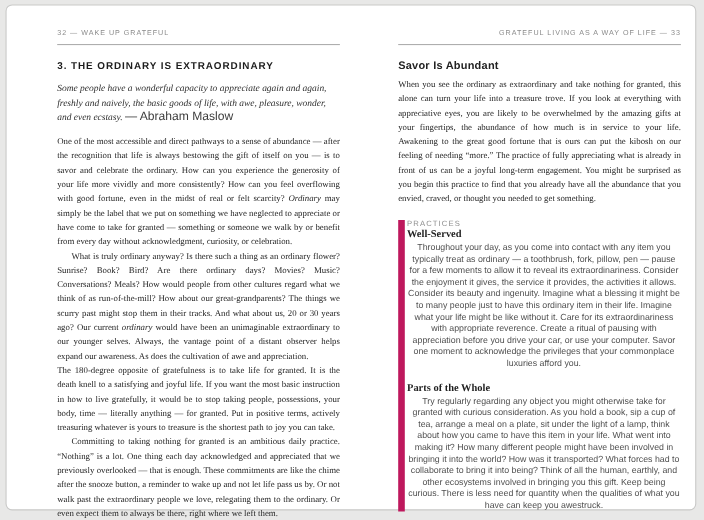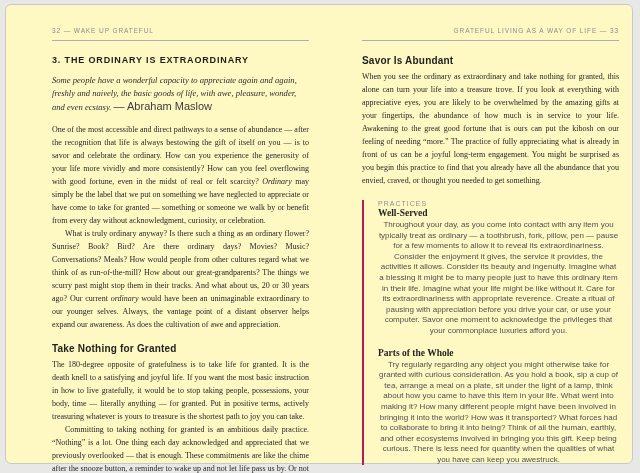--- a/index.html
+++ b/index.html
@@ -5,21 +5,21 @@
   html, body {
     margin: 0; padding: 0;
     width: 640px; height: 473px;
     background: #e8e8e7;
     font-family: "Liberation Sans", sans-serif;
     overflow: hidden;
   }
   .spread {
     position: absolute;
     left: 5px; top: 4px; width: 628px; height: 460px;
-    background: #fef9c3;
+    background: #ffffff;
     border: 1px solid #c9c9c8;
     border-radius: 6px;
     box-sizing: border-box;
   }
   .page {
     position: absolute;
     top: 22px;
     width: 257px;
   }
   .page-left  { left: 46px; }
@@ -78,22 +78,22 @@
     font-family: "Liberation Sans", sans-serif;
     font-size: 10px;
     font-weight: bold;
     letter-spacing: 0.2px;
     color: #222222;
     margin: 12px 0 4px 0;
   }
 
   .practices {
     margin-top: 13px;
-    border-left: 2px solid #be185d;
-    padding-left: 14px;
+    border-left: 6px solid #be185d;
+    padding-left: 2px;
   }
   .practices-label {
     font-size: 7px;
     letter-spacing: 1px;
     color: #8f8f8f;
     text-transform: uppercase;
     margin: 2px 0 1px 0;
   }
   .practice-title {
     font-family: "Liberation Serif", serif;
@@ -122,21 +122,20 @@
     <hr class="rule">
 
     <h1 class="chapter-title">3. THE ORDINARY IS EXTRAORDINARY</h1>
 
     <p class="epigraph"><span>Some people have a wonderful capacity to appreciate again and again, freshly and naively, the basic goods of life, with awe, pleasure, wonder, and even ecstasy.</span>
       <span class="attribution">— Abraham Maslow</span></p>
 
     <p class="body-p mt">One of the most accessible and direct pathways to a sense of abundance — after the recognition that life is always bestowing the gift of itself on you — is to savor and celebrate the ordinary. How can you experience the generosity of your life more vividly and more consistently? How can you feel overflowing with good fortune, even in the midst of real or felt scarcity? <i>Ordinary</i> may simply be the label that we put on something we have neglected to appreciate or have come to take for granted — something or someone we walk by or benefit from every day without acknowledgment, curiosity, or celebration.</p>
     <p class="body-p indent">What is truly ordinary anyway? Is there such a thing as an ordinary flower? Sunrise? Book? Bird? Are there ordinary days? Movies? Music? Conversations? Meals? How would people from other cultures regard what we think of as run-of-the-mill? How about our great-grandparents? The things we scurry past might stop them in their tracks. And what about us, 20 or 30 years ago? Our current <i>ordinary</i> would have been an unimaginable extraordinary to our younger selves. Always, the vantage point of a distant observer helps expand our awareness. As does the cultivation of awe and appreciation.</p>
 
-    <h2 class="subhead">Take Nothing for Granted</h2>
     <p class="body-p">The 180-degree opposite of gratefulness is to take life for granted. It is the death knell to a satisfying and joyful life. If you want the most basic instruction in how to live gratefully, it would be to stop taking people, possessions, your body, time — literally anything — for granted. Put in positive terms, actively treasuring whatever is yours to treasure is the shortest path to joy you can take.</p>
     <p class="body-p indent">Committing to taking nothing for granted is an ambitious daily practice. “Nothing” is a lot. One thing each day acknowledged and appreciated that we previously overlooked — that is enough. These commitments are like the chime after the snooze button, a reminder to wake up and not let life pass us by. Or not walk past the extraordinary people we love, relegating them to the ordinary. Or even expect them to always be there, right where we left them.</p>
   </div>
 
   <div class="page page-right">
     <div class="running-head right">Grateful Living as a Way of Life — 33</div>
     <hr class="rule">
 
     <h2 class="subhead" style="margin-top:14px;">Savor Is Abundant</h2>
     <p class="body-p">When you see the ordinary as extraordinary and take nothing for granted, this alone can turn your life into a treasure trove. If you look at everything with appreciative eyes, you are likely to be overwhelmed by the amazing gifts at your fingertips, the abundance of how much is in service to your life. Awakening to the great good fortune that is ours can put the kibosh on our feeling of needing “more.” The practice of fully appreciating what is already in front of us can be a joyful long-term engagement. You might be surprised as you begin this practice to find that you already have all the abundance that you envied, craved, or thought you needed to get something.</p>

